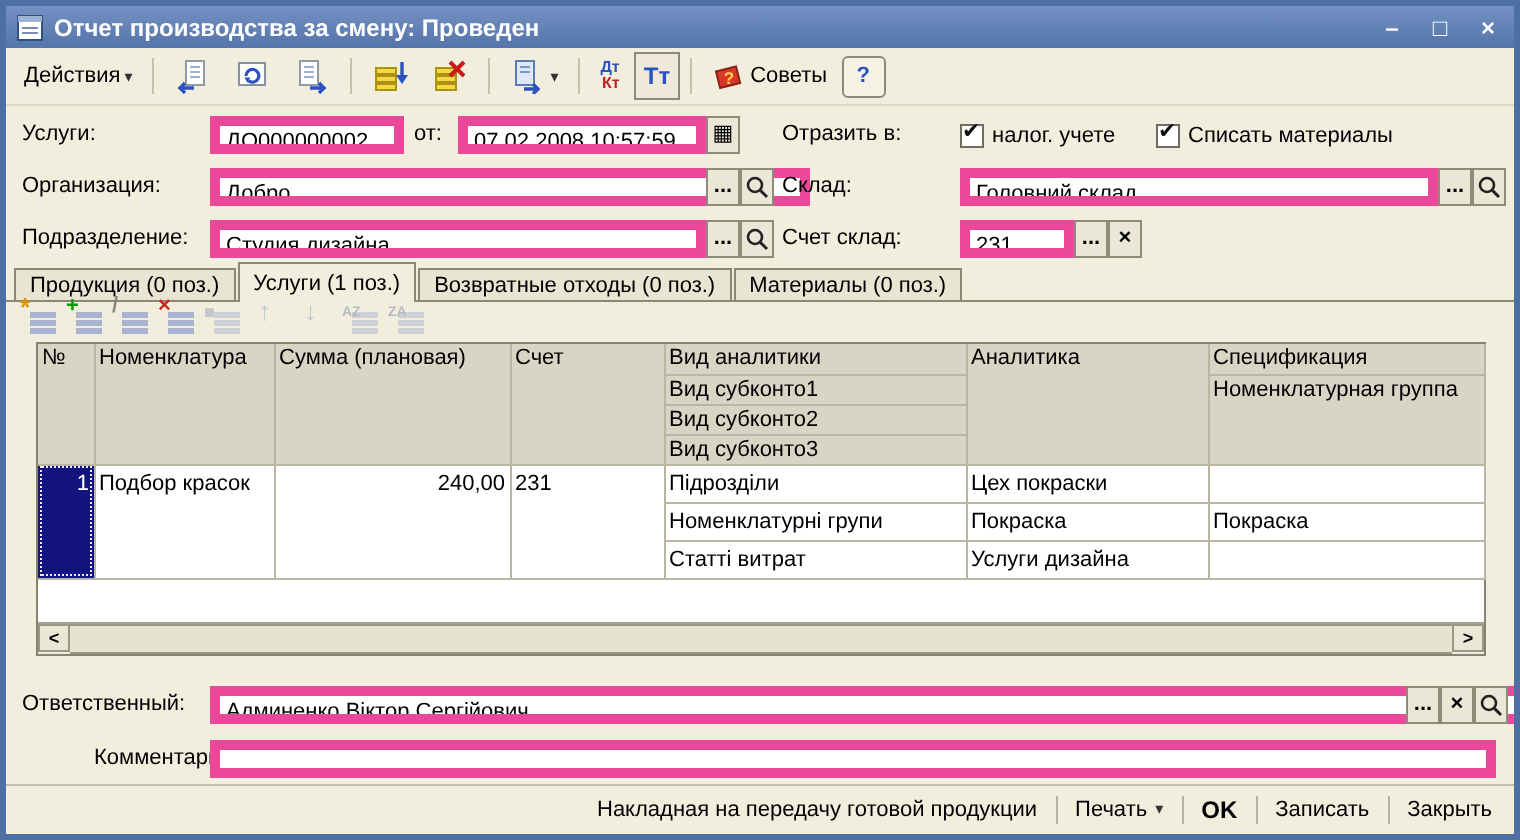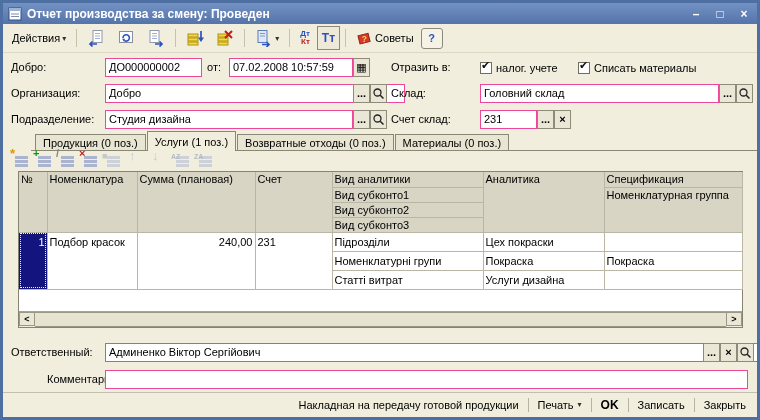--- a/index.html
+++ b/index.html
@@ -20,29 +20,29 @@
   .tbtn{height:22px;display:flex;align-items:center;gap:2px;padding:0 4px;border:1px solid transparent;cursor:default;}
   .tbtn.latched{border:1px solid #8c8a79;background:#eee9d9;}
   .tsep{width:1px;height:18px;background:#c6c2b0;margin:0 3px;flex:0 0 auto;}
   .arr{font-size:8px;color:#333;}
   .dtkt{display:flex;flex-direction:column;line-height:8px;font-size:8px;font-weight:bold;}
   .dtkt .dt{color:#2b52c0;} .dtkt .kt{color:#c02020;text-align:right;}
   .ttg{color:#2b52c0;font-weight:bold;font-size:12px;}
   .helpbtn{border:1px solid #8c8a79;border-radius:3px;background:#f6f3e6;width:20px;height:19px;text-align:center;line-height:18px;color:#2b52c0;font-weight:bold;}
   
   .lbl{position:absolute;height:19px;line-height:19px;white-space:nowrap;}
-  .inp{position:absolute;height:19px;box-sizing:border-box;border:1px solid #ec4899;background:#fff;
+  .inp{position:absolute;height:19px;box-sizing:border-box;border:5px solid #ec4899;background:#fff;
        padding:2px 3px;line-height:13px;white-space:nowrap;overflow:hidden;cursor:text;}
   .sbtn{position:absolute;height:19px;width:17px;box-sizing:border-box;border:1px solid #8e8b78;background:#ebe7d7;
         text-align:center;line-height:16px;font-size:11px;font-weight:bold;cursor:default;}
   .cb{position:absolute;display:flex;align-items:center;gap:4px;height:19px;cursor:default;}
   .cbbox{width:12px;height:12px;box-sizing:border-box;border:1px solid #6e6e60;background:#fff;position:relative;}
   .cbbox span{position:absolute;left:0px;top:-4px;font-size:11px;font-weight:bold;color:#101010;}
   
-  .tabs{position:absolute;top:128px;left:0;right:0;height:19px;display:flex;align-items:flex-end;padding-left:4px;border-bottom:1px solid #8a8775;margin-left:28px;}
+  .tabs{position:absolute;top:128px;left:0;right:0;height:19px;display:flex;align-items:flex-end;padding-left:4px;border-bottom:1px solid #8a8775;}
   .tab{box-sizing:border-box;border:1px solid #8a8775;border-bottom:none;background:#e9e5d3;height:16px;
        padding:2px 7px 0 7px;margin-right:1px;white-space:nowrap;cursor:default;}
   .tab.active{height:20px;margin-bottom:-1px;background:#f1eede;padding-top:4px;font-weight:normal;}
   
   .gtb{position:absolute;top:148px;left:7px;height:18px;display:flex;gap:4px;}
   .gicon{width:19px;height:17px;position:relative;cursor:default;}
   .bars{position:absolute;right:1px;bottom:1px;width:13px;height:11px;
         background:repeating-linear-gradient(#aab3d0 0 3px,rgba(0,0,0,0) 3px 4px);}
   .ovl{position:absolute;left:0;top:-3px;font-weight:bold;font-size:11px;line-height:11px;}
   .g-add .ovl{color:#d99800;font-size:13px;}
@@ -170,21 +170,21 @@
     <div class="tbtn">
       <svg width="17" height="17" viewBox="0 0 18 18">
         <rect x="3" y="4.5" width="11" height="9" fill="#d4392a" stroke="#8c1f14" transform="rotate(-14 9 9)"></rect>
         <text x="6.2" y="12.5" font-size="9" font-weight="bold" fill="#ffd24a" font-family="'Liberation Sans',sans-serif">?</text>
       </svg>
       <span>Советы</span>
     </div>
     <div class="helpbtn">?</div>
   </div>
 
-  <span class="lbl" style="left:8px;top:55px;">Добро:</span>
+  <span class="lbl" style="left:8px;top:55px;">Услуги:</span>
   <div class="inp" style="left:102px;top:55px;width:97px;">ДО000000002</div>
   <span class="lbl" style="left:204px;top:55px;">от:</span>
   <div class="inp" style="left:226px;top:55px;width:124px;">07.02.2008 10:57:59</div>
   <div class="sbtn" style="left:350px;top:55px;"><span>▦</span></div>
 
   <span class="lbl" style="left:388px;top:55px;">Отразить в:</span>
   <div class="cb" style="left:477px;top:55px;">
     <span class="cbbox">
         <span>✔</span>
       </span>

